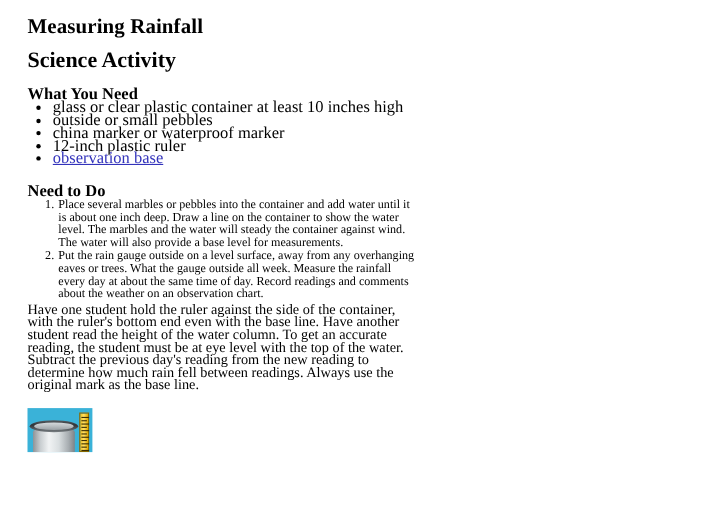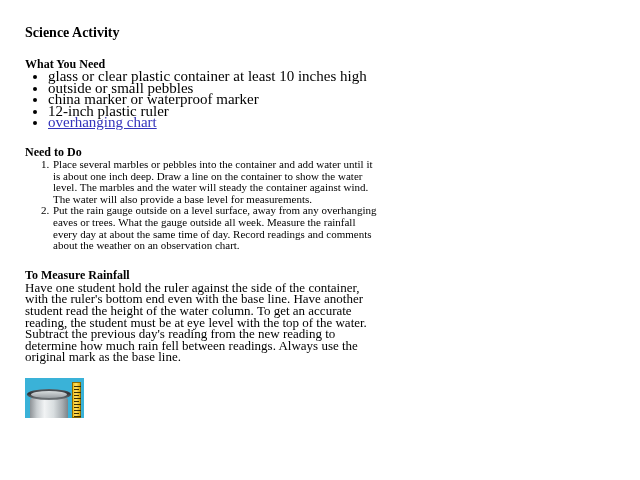--- a/index.html
+++ b/index.html
@@ -19,33 +19,33 @@
     width: 352px;
   }
   h1.doc-title {
     font-size: 19px;
     font-weight: bold;
     margin: 0 0 0 0;
     line-height: 22px;
     letter-spacing: 0.1px;
   }
   h2.doc-subtitle {
-    font-size: 14px;
+    font-size: 20px;
     font-weight: bold;
     margin: 11px 0 0 0;
     line-height: 16px;
   }
   p.intro {
     font-size: 11.5px;
     line-height: 11.5px;
     margin: 12px 0 0 0;
     text-align: left;
   }
   h3.section-heading {
-    font-size: 12px;
+    font-size: 15px;
     font-weight: bold;
     margin: 17px 0 0 0;
     line-height: 12px;
   }
   ul.needs-list {
     margin: 1px 0 0 0;
     padding-left: 23px;
     font-size: 15px;
     line-height: 11.6px;
     list-style-type: disc;
@@ -133,40 +133,40 @@
   }
   .rain-figure .ruler .tick.long {
     width: 7px;
   }
 </style>
 </head>
 <body>
 
 <div class="page">
 
+  <h1 class="doc-title">Measuring Rainfall</h1>
 
   <h2 class="doc-subtitle">Science Activity</h2>
 
 
   <h3 class="section-heading">What You Need</h3>
   <ul class="needs-list">
     <li>glass or clear plastic container at least 10 inches high</li>
     <li>outside or small pebbles</li>
     <li>china marker or waterproof marker</li>
     <li>12-inch plastic ruler</li>
-    <li><a class="obs-link" href="#">overhanging chart</a></li>
+    <li><a class="obs-link" href="#">observation base</a></li>
   </ul>
 
   <h3 class="section-heading">Need to Do</h3>
   <ol class="steps-list">
     <li>Place several marbles or pebbles into the container and add water until it is about one inch deep. Draw a line on the container to show the water level. The marbles and the water will steady the container against wind. The water will also provide a base level for measurements.</li>
     <li>Put the rain gauge outside on a level surface, away from any overhanging eaves or trees. What the gauge outside all week. Measure the rainfall every day at about the same time of day. Record readings and comments about the weather on an observation chart.</li>
   </ol>
 
-  <h3 class="section-heading">To Measure Rainfall</h3>
   <p class="measure-body">Have one student hold the ruler against the side of the container, with the ruler's bottom end even with the base line. Have another student read the height of the water column. To get an accurate reading, the student must be at eye level with the top of the water. Subtract the previous day's reading from the new reading to determine how much rain fell between readings. Always use the original mark as the base line.</p>
 
   <div class="figure-wrap">
     <div class="rain-figure">
       <div class="container-body"></div>
       <div class="container-rim"></div>
       <div class="container-rim-inner"></div>
       <div class="ruler">
         <span class="tick long" style="top:3px"></span>
         <span class="tick" style="top:6px"></span>

